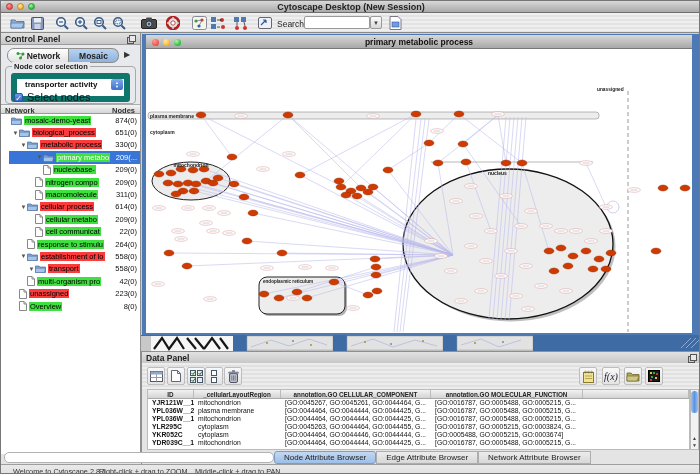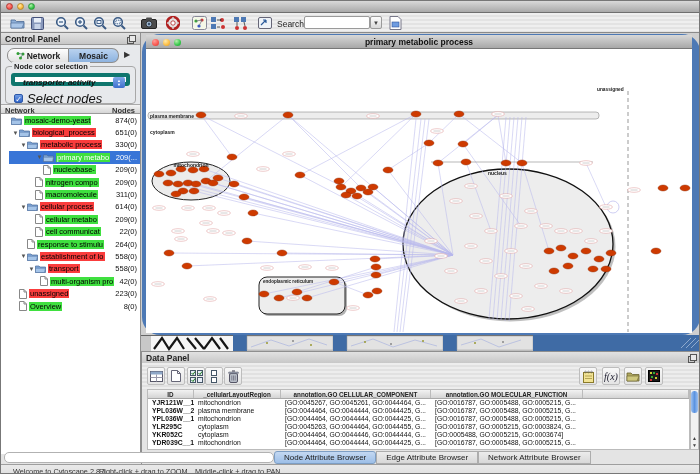--- a/index.html
+++ b/index.html
@@ -52,32 +52,32 @@
   #seg-network{width:62px;border-radius:7px 0 0 7px;background:linear-gradient(#fefefe,#e2e2e2);}
   #seg-mosaic{width:50px;border-left:none;border-radius:0 7px 7px 0;background:linear-gradient(#b9d2ef,#8db3e0);}
   #cp-tab-arrow{position:absolute;left:123px;top:17px;font-size:8px;color:#333;}
   #groupbox{
     position:absolute;left:4px;top:33px;width:131px;height:38px;
     border:1px solid #a8a8a8;border-radius:4px;
   }
   #groupbox-label{position:absolute;left:6px;top:-5px;background:#e7e9ec;padding:0 2px;font-size:7.5px;font-weight:bold;color:#222;}
   #color-select{
     position:absolute;left:5px;top:6px;width:119px;height:13px;background:#fff;
-    border:4px solid #0f766e;border-radius:3px;font-size:8px;color:#111;
-    padding:1px 0 0 8px;font-weight:bold;font-style:italic;
+    border:6px solid #0f766e;border-radius:3px;font-size:8px;color:#111;
+    padding:1px 0 16px 8px;font-weight:bold;
   }
   #color-select .stepper{
     position:absolute;right:1px;top:0px;width:12px;height:11px;border-radius:2px;
     background:linear-gradient(#7fa9e8,#3f6fce);display:flex;flex-direction:column;align-items:center;justify-content:center;
     color:#fff;font-size:4px;line-height:4px;font-weight:bold;
   }
   #checkbox-row{position:absolute;left:8px;top:24px;display:flex;align-items:center;gap:4px;}
   #checkbox{width:9px;height:9px;border-radius:2px;background:linear-gradient(#6f9ce4,#2f63c8);border:1px solid #2c57a8;
             color:#fff;font-size:8px;line-height:9px;text-align:center;}
-  #checkbox-label{font-size:13px;color:#111;font-style:italic;}
+  #checkbox-label{font-size:11px;color:#111;}
   #tree-header{
     position:absolute;left:0;top:71px;width:139px;height:10px;
     background:linear-gradient(#f4f4f4,#d5d5d5);border-top:1px solid #aaa;border-bottom:1px solid #9a9a9a;
     font-size:7.5px;font-weight:bold;color:#333;
   }
   #tree-header .h1{position:absolute;left:4px;top:1px;}
   #tree-header .h2{position:absolute;right:5px;top:1px;}
   #tree{
     position:absolute;left:0;top:81px;width:139px;height:340px;background:#fff;overflow:hidden;
   }
@@ -91,21 +91,20 @@
   .tree-row.selected .chip{color:#fff;}
   .tcount{position:absolute;right:3px;color:#111;}
   .tree-row.selected .tcount{color:#fff;}
   
   #desktop{position:absolute;left:140px;top:32px;width:560px;height:318px;background:#cfcfcf;}
   #net-frame{
     position:absolute;left:1px;top:1px;width:558px;height:301px;
     border-left:4px solid #4d79b5;border-right:8px solid #4d79b5;
     border-top:1px solid #4d79b5;border-bottom:2px solid #4d79b5;
     background:#fff;
-    border-radius:18px;
   }
   #net-titlebar{
     position:relative;width:100%;height:14px;
     background:linear-gradient(#d8d8d8,#a8a8a8);border-bottom:1px solid #777;
   }
   #net-title{position:absolute;left:0;right:0;top:2px;text-align:center;font-size:8.5px;font-weight:bold;color:#111;}
   .ntl{position:absolute;top:3.5px;width:7px;height:7px;border-radius:50%;}
   #ntl-close{left:6px;background:radial-gradient(circle at 35% 30%,#ff9d97,#f9564e 60%,#c93a32);}
   #ntl-min{left:17px;background:radial-gradient(circle at 35% 30%,#ffe9a8,#fdbc40 60%,#cf9429);}
   #ntl-zoom{left:28px;background:radial-gradient(circle at 35% 30%,#b8f0ae,#34c749 60%,#2a9a38);}
@@ -148,20 +147,21 @@
 </style>
 </head>
 <body>
 
 <div id="window">
 
   <div id="titlebar">
     <div class="tl" id="tl-close"></div>
     <div class="tl" id="tl-min"></div>
     <div class="tl" id="tl-zoom"></div>
+    <div id="window-title">Cytoscape Desktop (New Session)</div>
   </div>
 
   <div id="toolbar">
     <div class="tb-btn" style="left:8px">
       <svg width="15" height="12">
           <path d="M1,3 L5,3 L6.5,4.5 L14,4.5 L14,11 L1,11 Z" fill="#8fafd8" stroke="#4a6a95" stroke-width="0.8"></path>
           <path d="M1,6 L14,6 L12,11 L1,11 Z" fill="#aac6e8" stroke="#4a6a95" stroke-width="0.6"></path>
         </svg>
     </div>
     <div class="tb-btn" style="left:28px">
@@ -444,21 +444,21 @@
           <span class="tri">▼</span>
           <span class="ticon">
             <svg width="11" height="9">
               <path d="M0.5,2 L4,2 L5,3 L10.5,3 L10.5,8.5 L0.5,8.5 Z" fill="#7fa7d9" stroke="#4a6a99" stroke-width="0.7"></path>
               <path d="M0.5,4.2 L10.5,4.2 L9.5,8.5 L0.5,8.5 Z" fill="#a5c4e8" stroke="#4a6a99" stroke-width="0.5"></path>
             </svg>
           </span>
           <span class="chip red">transport</span>
           <span class="tcount">558(0)</span>
         </div>
-        <div class="tree-row" style="padding-left: 32px;">
+        <div class="tree-row" style="padding-left: 19px;">
           <span class="tri"></span>
           <span class="ticon">
             <svg width="8" height="10">
               <path d="M0.5,0.5 L5,0.5 L7.5,3 L7.5,9.5 L0.5,9.5 Z" fill="#fff" stroke="#888"></path>
               <path d="M5,0.5 L5,3 L7.5,3" fill="none" stroke="#888"></path>
             </svg>
           </span>
           <span class="chip green">multi-organism pro</span>
           <span class="tcount">42(0)</span>
         </div>

